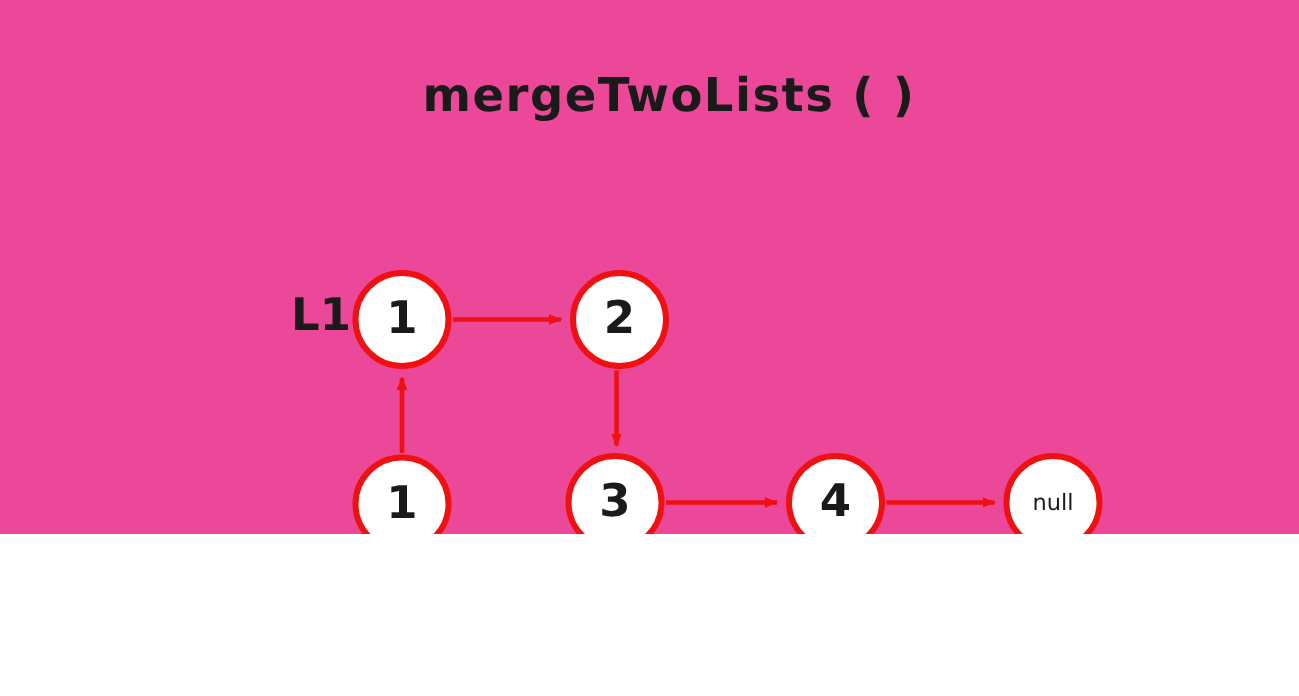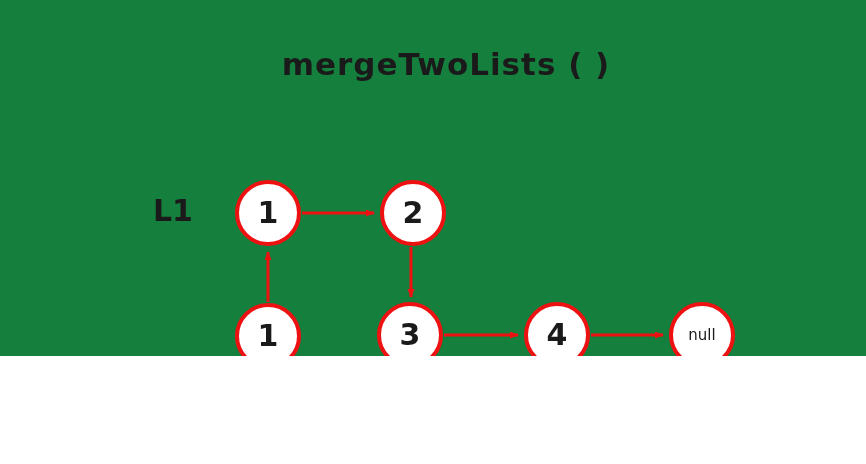--- a/index.html
+++ b/index.html
@@ -5,42 +5,43 @@
   html, body {
     margin: 0;
     padding: 0;
     background: #ffffff;
     font-family: "DejaVu Sans", "Liberation Sans", sans-serif;
   }
   .canvas {
     position: relative;
     width: 866px;
     height: 356px;
-    background: #15803d;
+    background: #ec4899;
     overflow: hidden;
   }
   .title {
     position: absolute;
     left: 0;
     top: 46px;
     width: 866px;
     text-align: center;
     transform: translateX(13px);
     font-size: 31px;
     font-weight: 700;
     letter-spacing: 1px;
     color: #1a1a1a;
   }
   .row-label {
     position: absolute;
     width: 50px;
-    text-align: center;
+    text-align: right;
     font-size: 30px;
     font-weight: 700;
     color: #1a1a1a;
+    margin-left: 36px;
   }
   .label-l1 { left: 148px; top: 193px; }
   .label-l2 { left: 148px; top: 315px; }
   .node {
     position: absolute;
     width: 58px;
     height: 58px;
     border: 4px solid #ee1111;
     border-radius: 50%;
     background: #ffffff;

